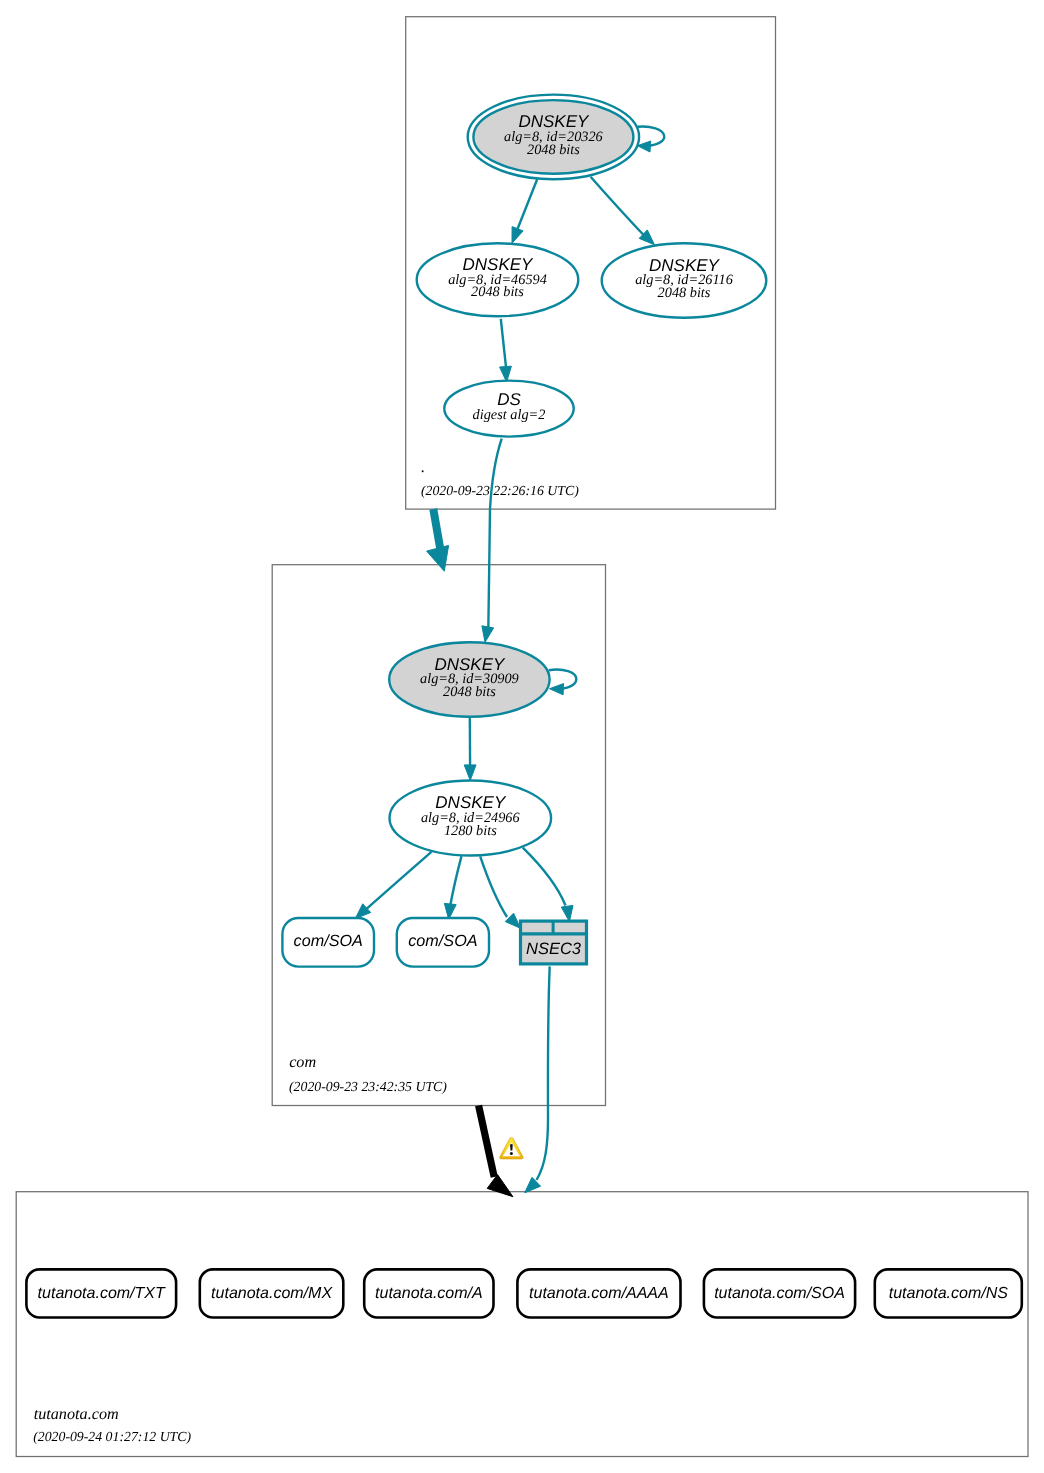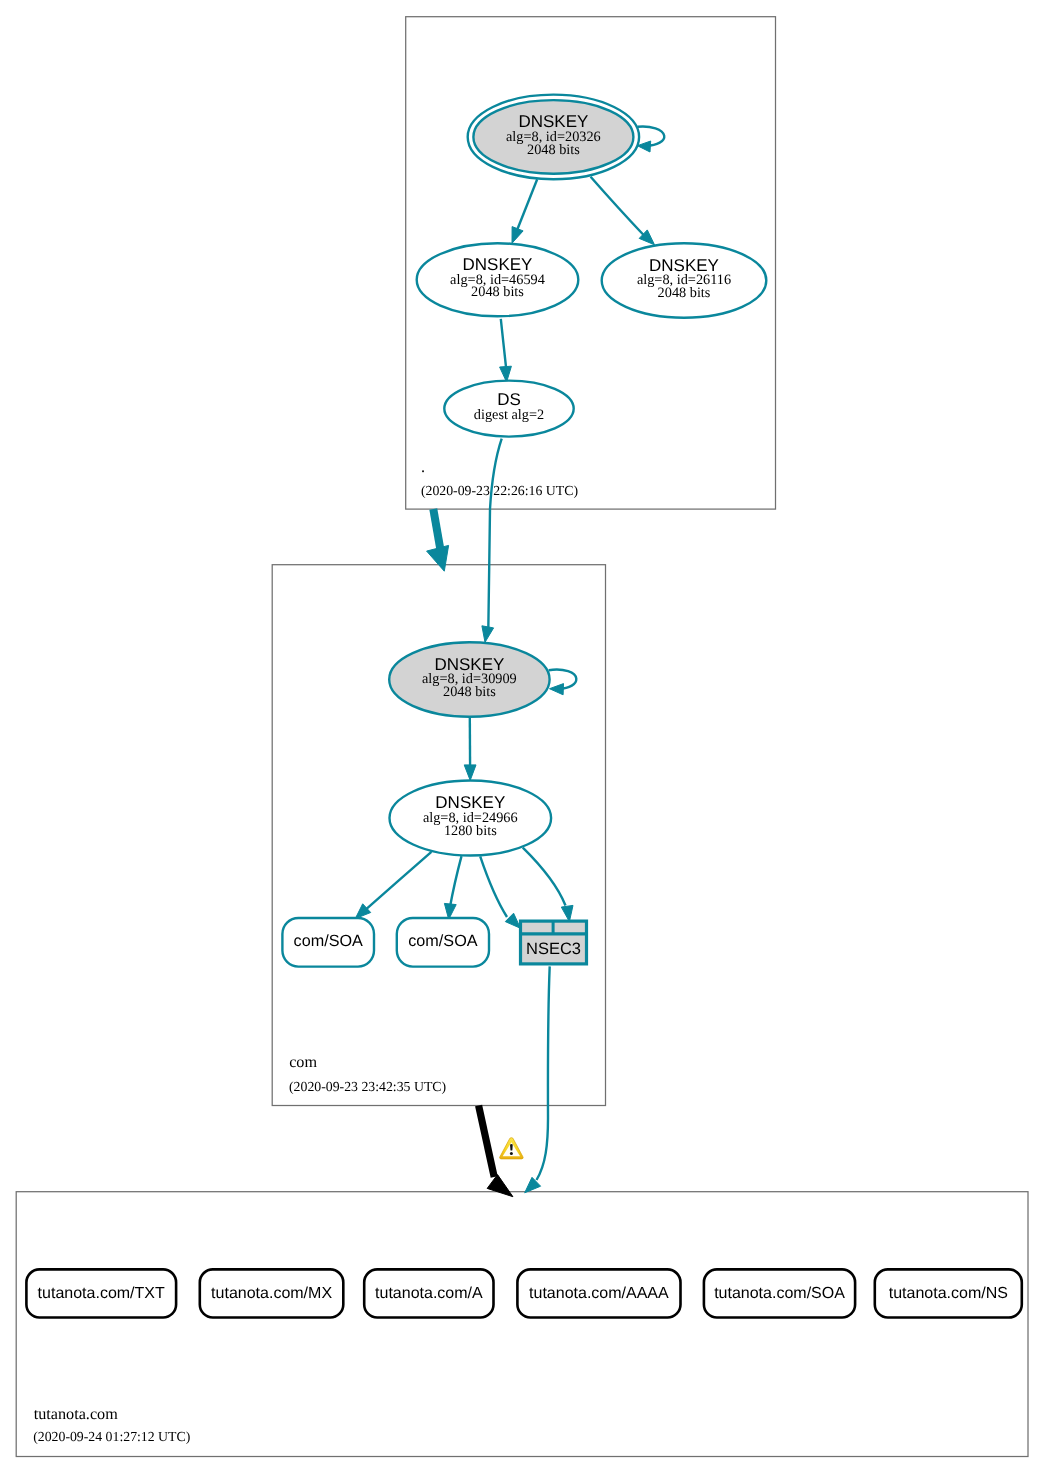--- a/index.html
+++ b/index.html
@@ -1,18 +1,18 @@
 <!DOCTYPE html>
 <html><head>
 <meta charset="utf-8">
 <title>DNSSEC Authentication Chain</title>
 <style>
   html,body{margin:0;padding:0;background:#ffffff;}
   body{width:1044px;height:1473px;overflow:hidden;font-family:"Liberation Sans",sans-serif;}
-  #canvas{position:relative;width:888px;height:1473px;}
+  #canvas{position:relative;width:888px;height:1473px;font-style:italic;}
   svg{display:block;}
   text{-webkit-font-smoothing:antialiased;text-rendering:geometricPrecision;}
   .zlabel{font-family:"Liberation Serif",serif;font-size:16.2px;fill:#000;}
   .zdate{font-family:"Liberation Serif",serif;font-size:13.8px;fill:#000;}
   .ntitle{font-family:"Liberation Sans",sans-serif;font-size:17px;fill:#000;}
   .nsub{font-family:"Liberation Serif",serif;font-size:14.3px;fill:#000;}
   .rrlabel{font-family:"Liberation Sans",sans-serif;font-size:16.2px;fill:#000;}
   .tutlabel{font-family:"Liberation Sans",sans-serif;font-size:16px;fill:#000;}
   .nsec3label{font-family:"Liberation Sans",sans-serif;font-size:16.5px;fill:#000;}
 </style>

